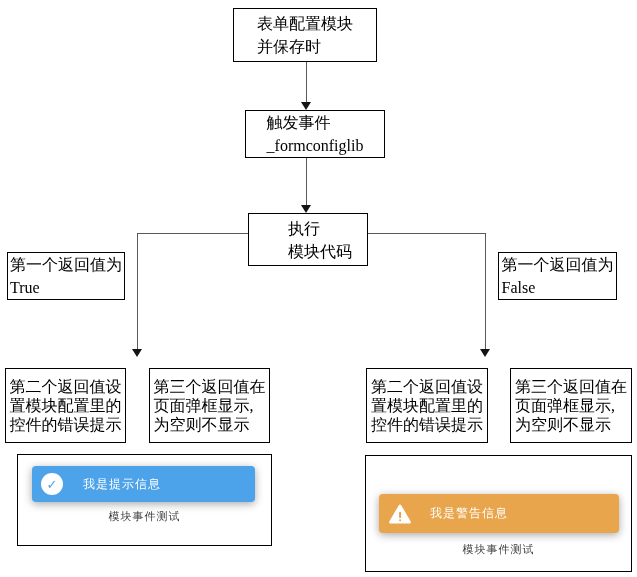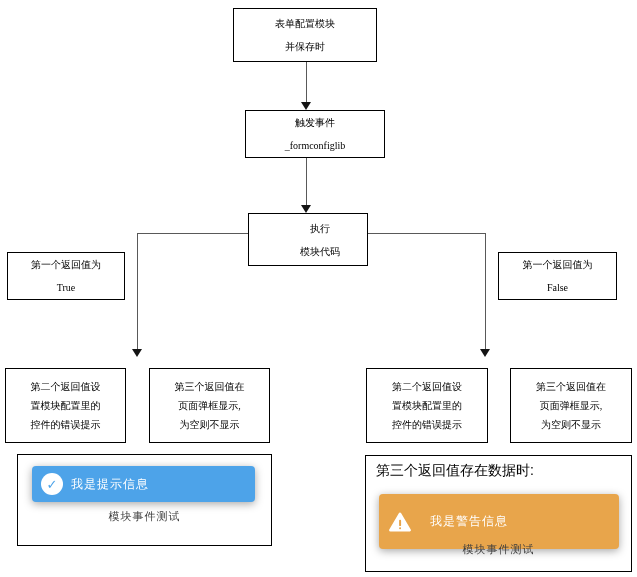--- a/index.html
+++ b/index.html
@@ -2,22 +2,22 @@
 <html><head>
 <meta charset="utf-8">
 <style>
   html,body{margin:0;padding:0;background:#fff;}
   #canvas{
     position:relative;width:637px;height:577px;background:#ffffff;overflow:hidden;
     font-family:"Liberation Serif","DejaVu Serif",serif;color:#000;
   }
   .node{
     position:absolute;border:1px solid #000;background:#fff;
-    display:flex;align-items:center;justify-content:center;text-align:center;
-    font-size:10px;line-height:23px;white-space:pre-line;box-sizing:border-box;
+    display:flex;align-items:center;justify-content:center;text-align:left;
+    font-size:16px;line-height:23px;white-space:pre-line;box-sizing:border-box;
   }
   .node3{line-height:19px;}
   .hline,.vline{position:absolute;background:#595959;}
   .hline{height:1px;}
   .vline{width:1px;}
   .arrowhead{
     position:absolute;width:0;height:0;
     border-left:5px solid transparent;border-right:5px solid transparent;
     border-top:8px solid #141414;
   }
@@ -85,28 +85,27 @@
   <div class="node node3" style="left:366px;top:368px;width:122px;height:75px;">第二个返回值设
 置模块配置里的
 控件的错误提示</div>
   <div class="node node3" style="left:510px;top:368px;width:122px;height:75px;">第三个返回值在
 页面弹框显示,
 为空则不显示</div>
 
   <div class="panel" style="left:17px;top:454px;width:255px;height:92px;">
     <div class="toast" style="left: 14px; top: 11px; width: 223px; height: 36px; padding-left: 9px; background: rgb(77, 163, 233);">
       <span class="check-circle" style="color: rgb(77, 163, 233);">✓</span>
-      <span class="toast-label" style="margin-left:8px;">我是提示信息</span>
+      <span class="toast-label" style="margin-left:20px;">我是提示信息</span>
     </div>
     <div class="caption" style="top:54px;">模块事件测试</div>
   </div>
 
   <div class="panel" style="left:365px;top:455px;width:267px;height:117px;">
-    <div class="panel-title" style="left:10px;top:6px;">第三个返回值存在数据时:</div>
-    <div class="toast" style="left: 13px; top: 38px; width: 240px; height: 55px; padding-left: 10px; background: rgb(232, 165, 75);">
+    <div class="toast" style="left: 13px; top: 38px; width: 240px; height: 39px; padding-left: 10px; background: rgb(232, 165, 75);">
       <svg class="warn-svg" width="22" height="20" viewBox="0 0 24 22">
         <path d="M12 2 L22.5 20 L1.5 20 Z" fill="#ffffff" stroke="#ffffff" stroke-width="3" stroke-linejoin="round"></path>
         <rect x="11" y="8.5" width="2.2" height="7" rx="1" fill="#e8a54b"></rect>
         <rect x="11" y="16.8" width="2.2" height="2.2" rx="1" fill="#e8a54b"></rect>
       </svg>
       <span class="toast-label" style="margin-left:19px;">我是警告信息</span>
     </div>
     <div class="caption" style="top:86px;">模块事件测试</div>
   </div>
 

